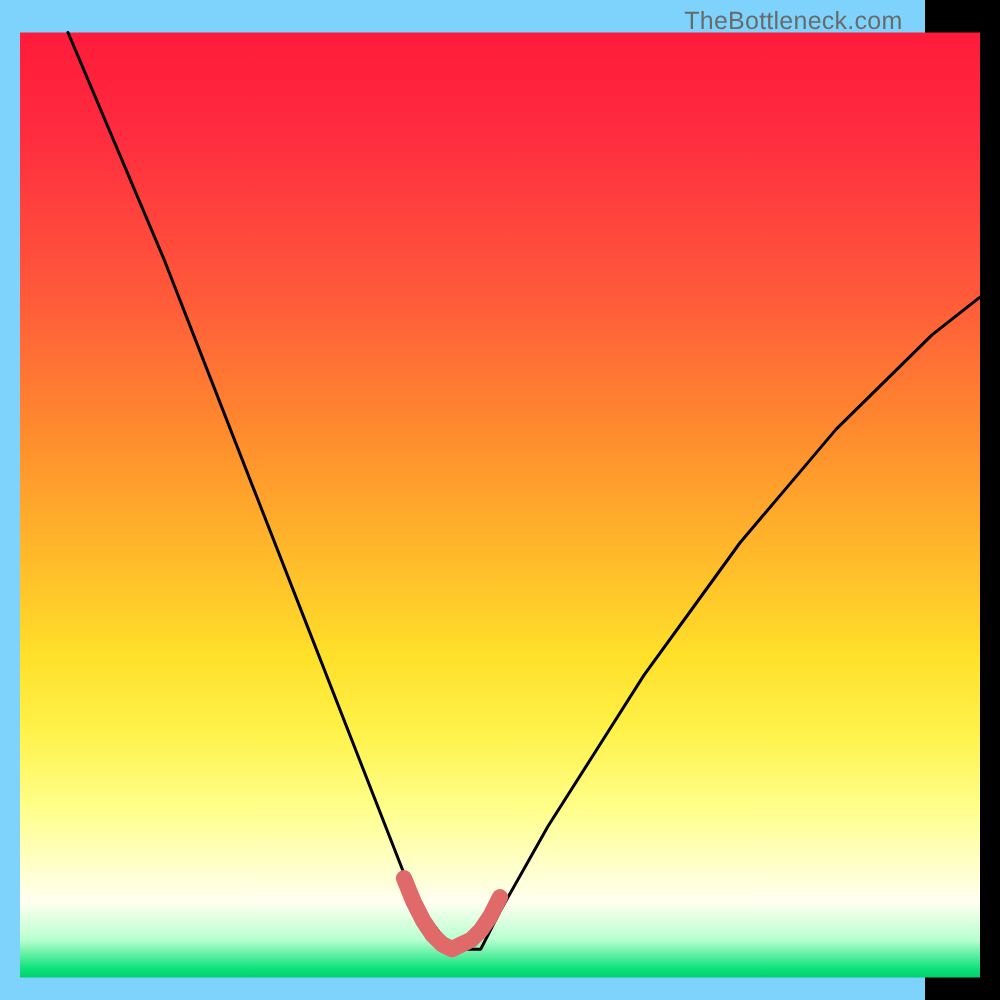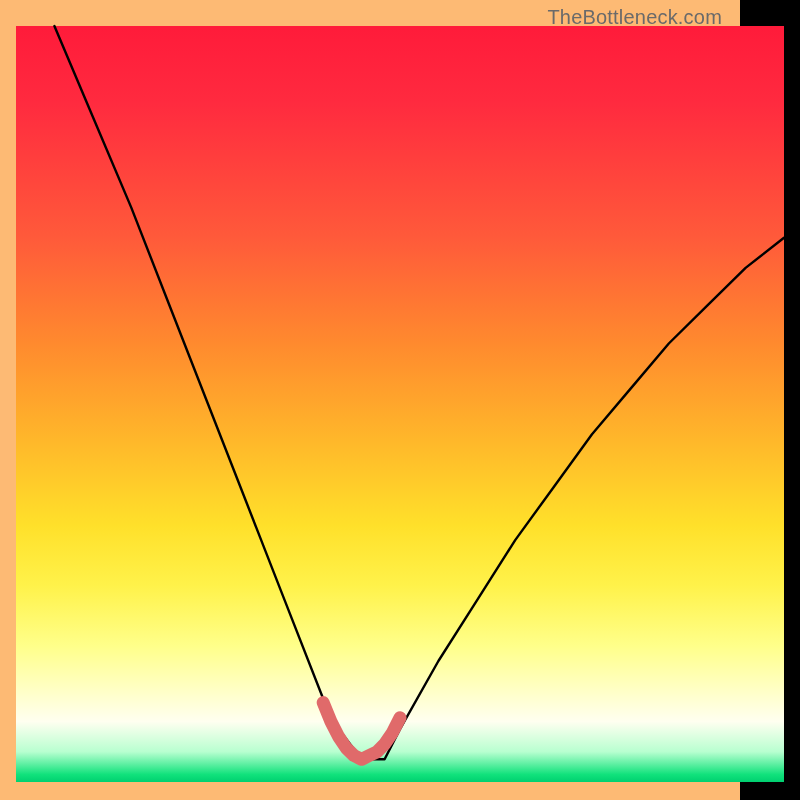--- a/index.html
+++ b/index.html
@@ -8,21 +8,21 @@
     width: 800px;
     height: 800px;
     background: #000;
     overflow: hidden;
     font-family: Arial, Helvetica, sans-serif;
   }
   .frame {
     position: relative;
     width: 740px;
     height: 800px;
-    background: #fdba74;
+    background: #7dd3fc;
   }
   .plot-area {
     position: absolute;
     left: 16px;
     top: 26px;
     width: 768px;
     height: 756px;
     
     background: linear-gradient(
       to bottom,

